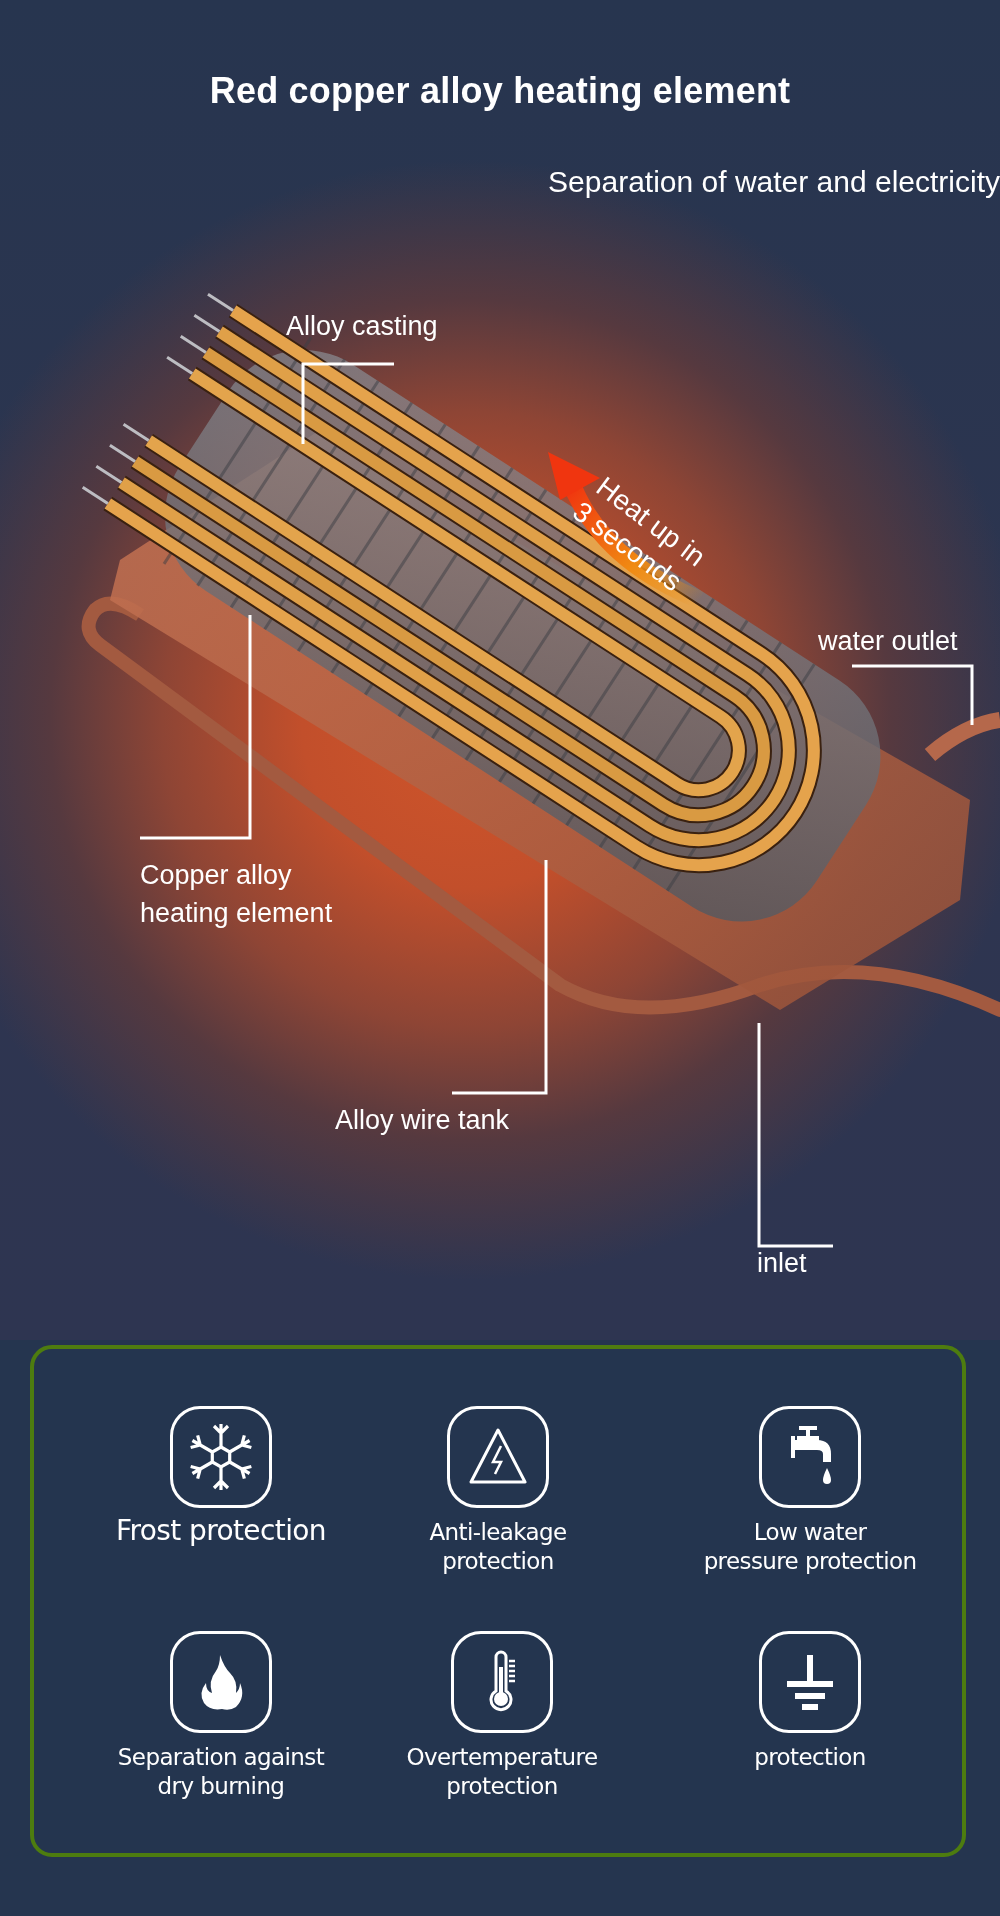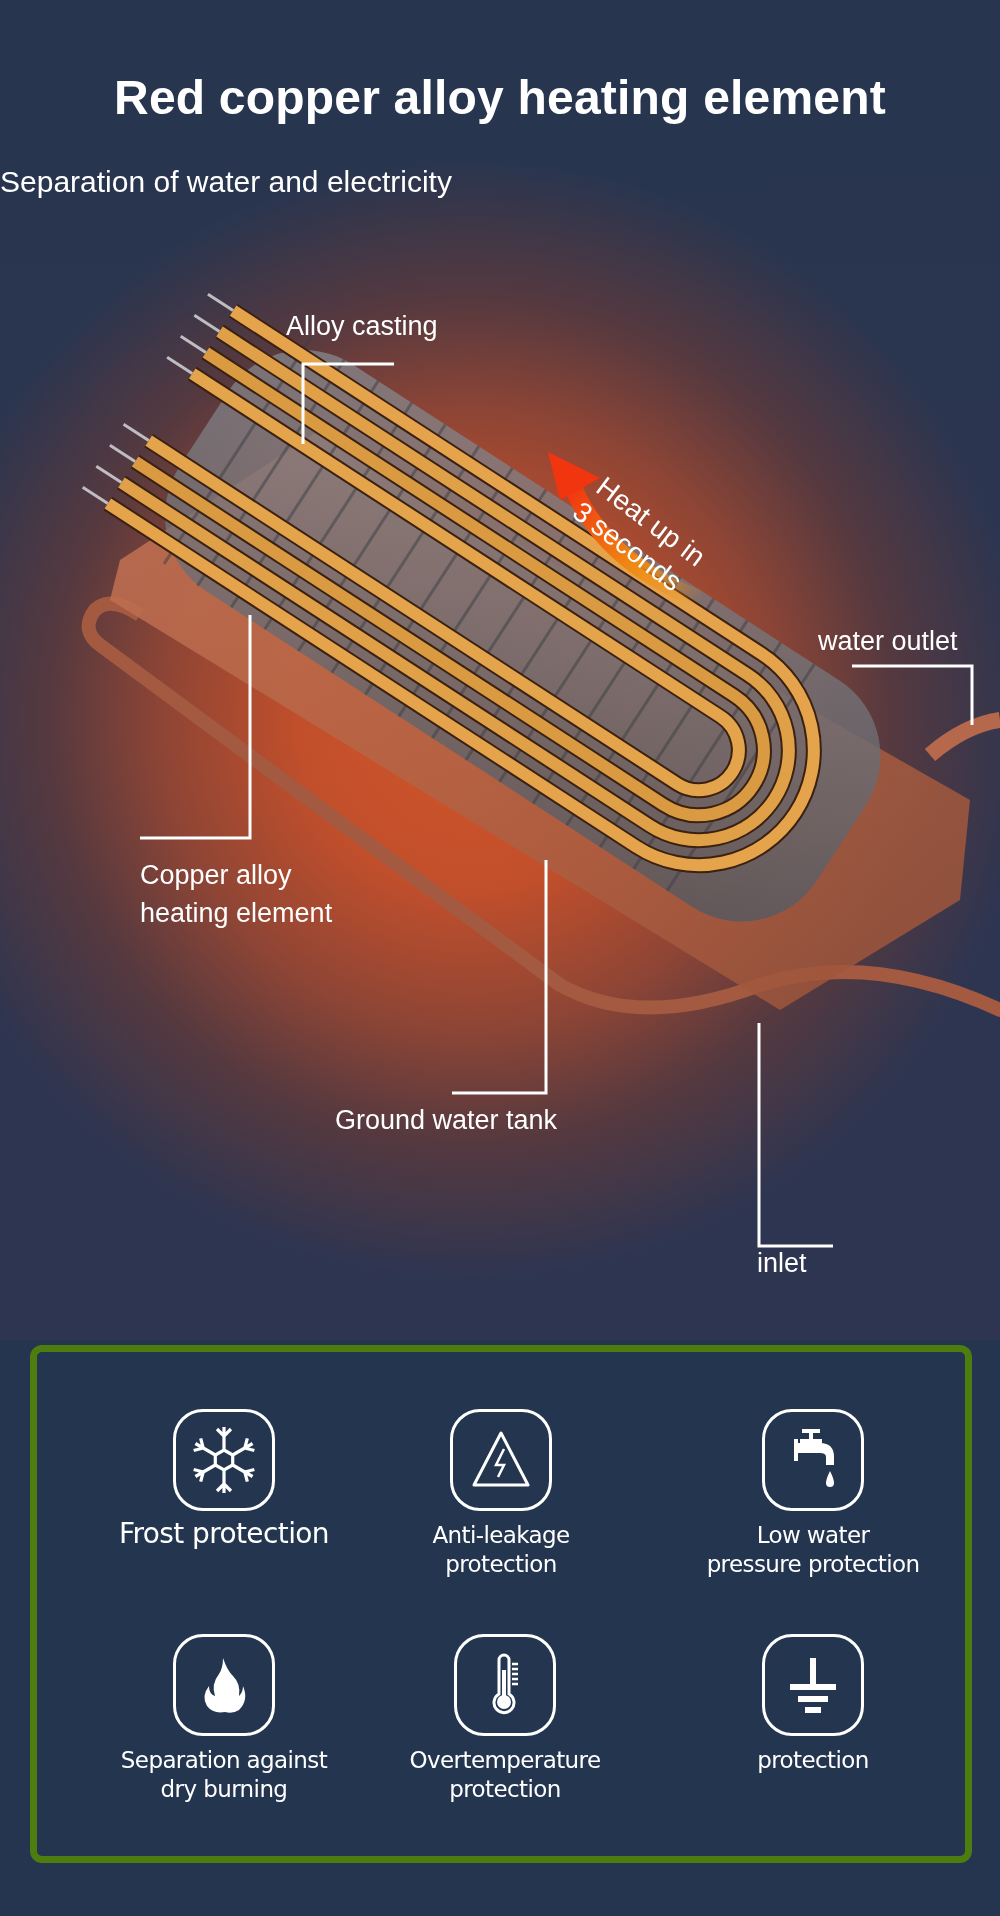--- a/index.html
+++ b/index.html
@@ -10,35 +10,35 @@
     color:#fff;
   }
   .bg-glow {
     position:absolute; left:0; top:0; width:1000px; height:1340px;
     background:
       radial-gradient(ellipse 560px 560px at 470px 720px, #d0552a 0%, #c24f2b 30%, #8e4535 55%, #56393f 75%, rgba(41,53,78,0) 100%),
       linear-gradient(#27354f, #2e3550 60%, #2e3551);
   }
   .page-title {
     position:absolute; left:0; width:1000px; top:70px; text-align:center;
-    font-size:48px; font-weight:bold; letter-spacing:0.2px;
+    font-size:36px; font-weight:bold; letter-spacing:0.2px;
   }
   .page-subtitle {
-    position:absolute; left:0; width:1000px; top:165px; text-align:left;
+    position:absolute; left:0; width:1000px; top:165px; text-align:right;
     font-size:30px;
   }
   .product-art { position:absolute; left:0; top:0; width:1000px; height:1340px; }
   .callout-label { position:absolute; font-size:27px; line-height:38px; white-space:nowrap; }
   .heat-label {
     position:absolute; left:610px; top:470px; font-size:28px; line-height:34px;
     transform:rotate(37deg); transform-origin:left top; text-align:left;
   }
   .features-panel {
     position:absolute; left:30px; top:1345px; width:928px; height:504px;
-    border:7px solid #4d7c0f; border-radius:12px; background:#24354f; box-sizing:content-box;
+    border:4px solid #4d7c0f; border-radius:22px; background:#24354f; box-sizing:content-box;
   }
   .feature {
     position:absolute; width:300px; text-align:center;
   }
   .feature-icon {
     width:96px; height:96px; border:3px solid #fff; border-radius:30px;
     margin:0 auto; display:flex; align-items:center; justify-content:center;
   }
   .feature-label {
     margin-top:10px; font-family:"DejaVu Sans", sans-serif; font-size:23px; line-height:29px;
@@ -111,21 +111,21 @@
     <polyline points="833,1246 759,1246 759,1023"></polyline>
   </g>
 </svg>
 
 <div class="callout-label" style="left:286px; top:307px;">Alloy casting</div>
 <div class="callout-label" style="left:818px; top:622px;">water outlet</div>
 <div class="callout-label" style="left:140px; top:856px;">
   <div>Copper alloy</div>
   <div>heating element</div>
 </div>
-<div class="callout-label" style="left:335px; top:1101px;">Ground water tank</div>
+<div class="callout-label" style="left:335px; top:1101px;">Alloy wire tank</div>
 <div class="callout-label" style="left:757px; top:1244px;">inlet</div>
 
 <div class="heat-label">
   <div>Heat up in</div>
   <div style="margin-left:-4px">3 seconds</div>
 </div>
 
 <div class="features-panel">
 
   <div class="feature" style="left:37px; top:57px;">

